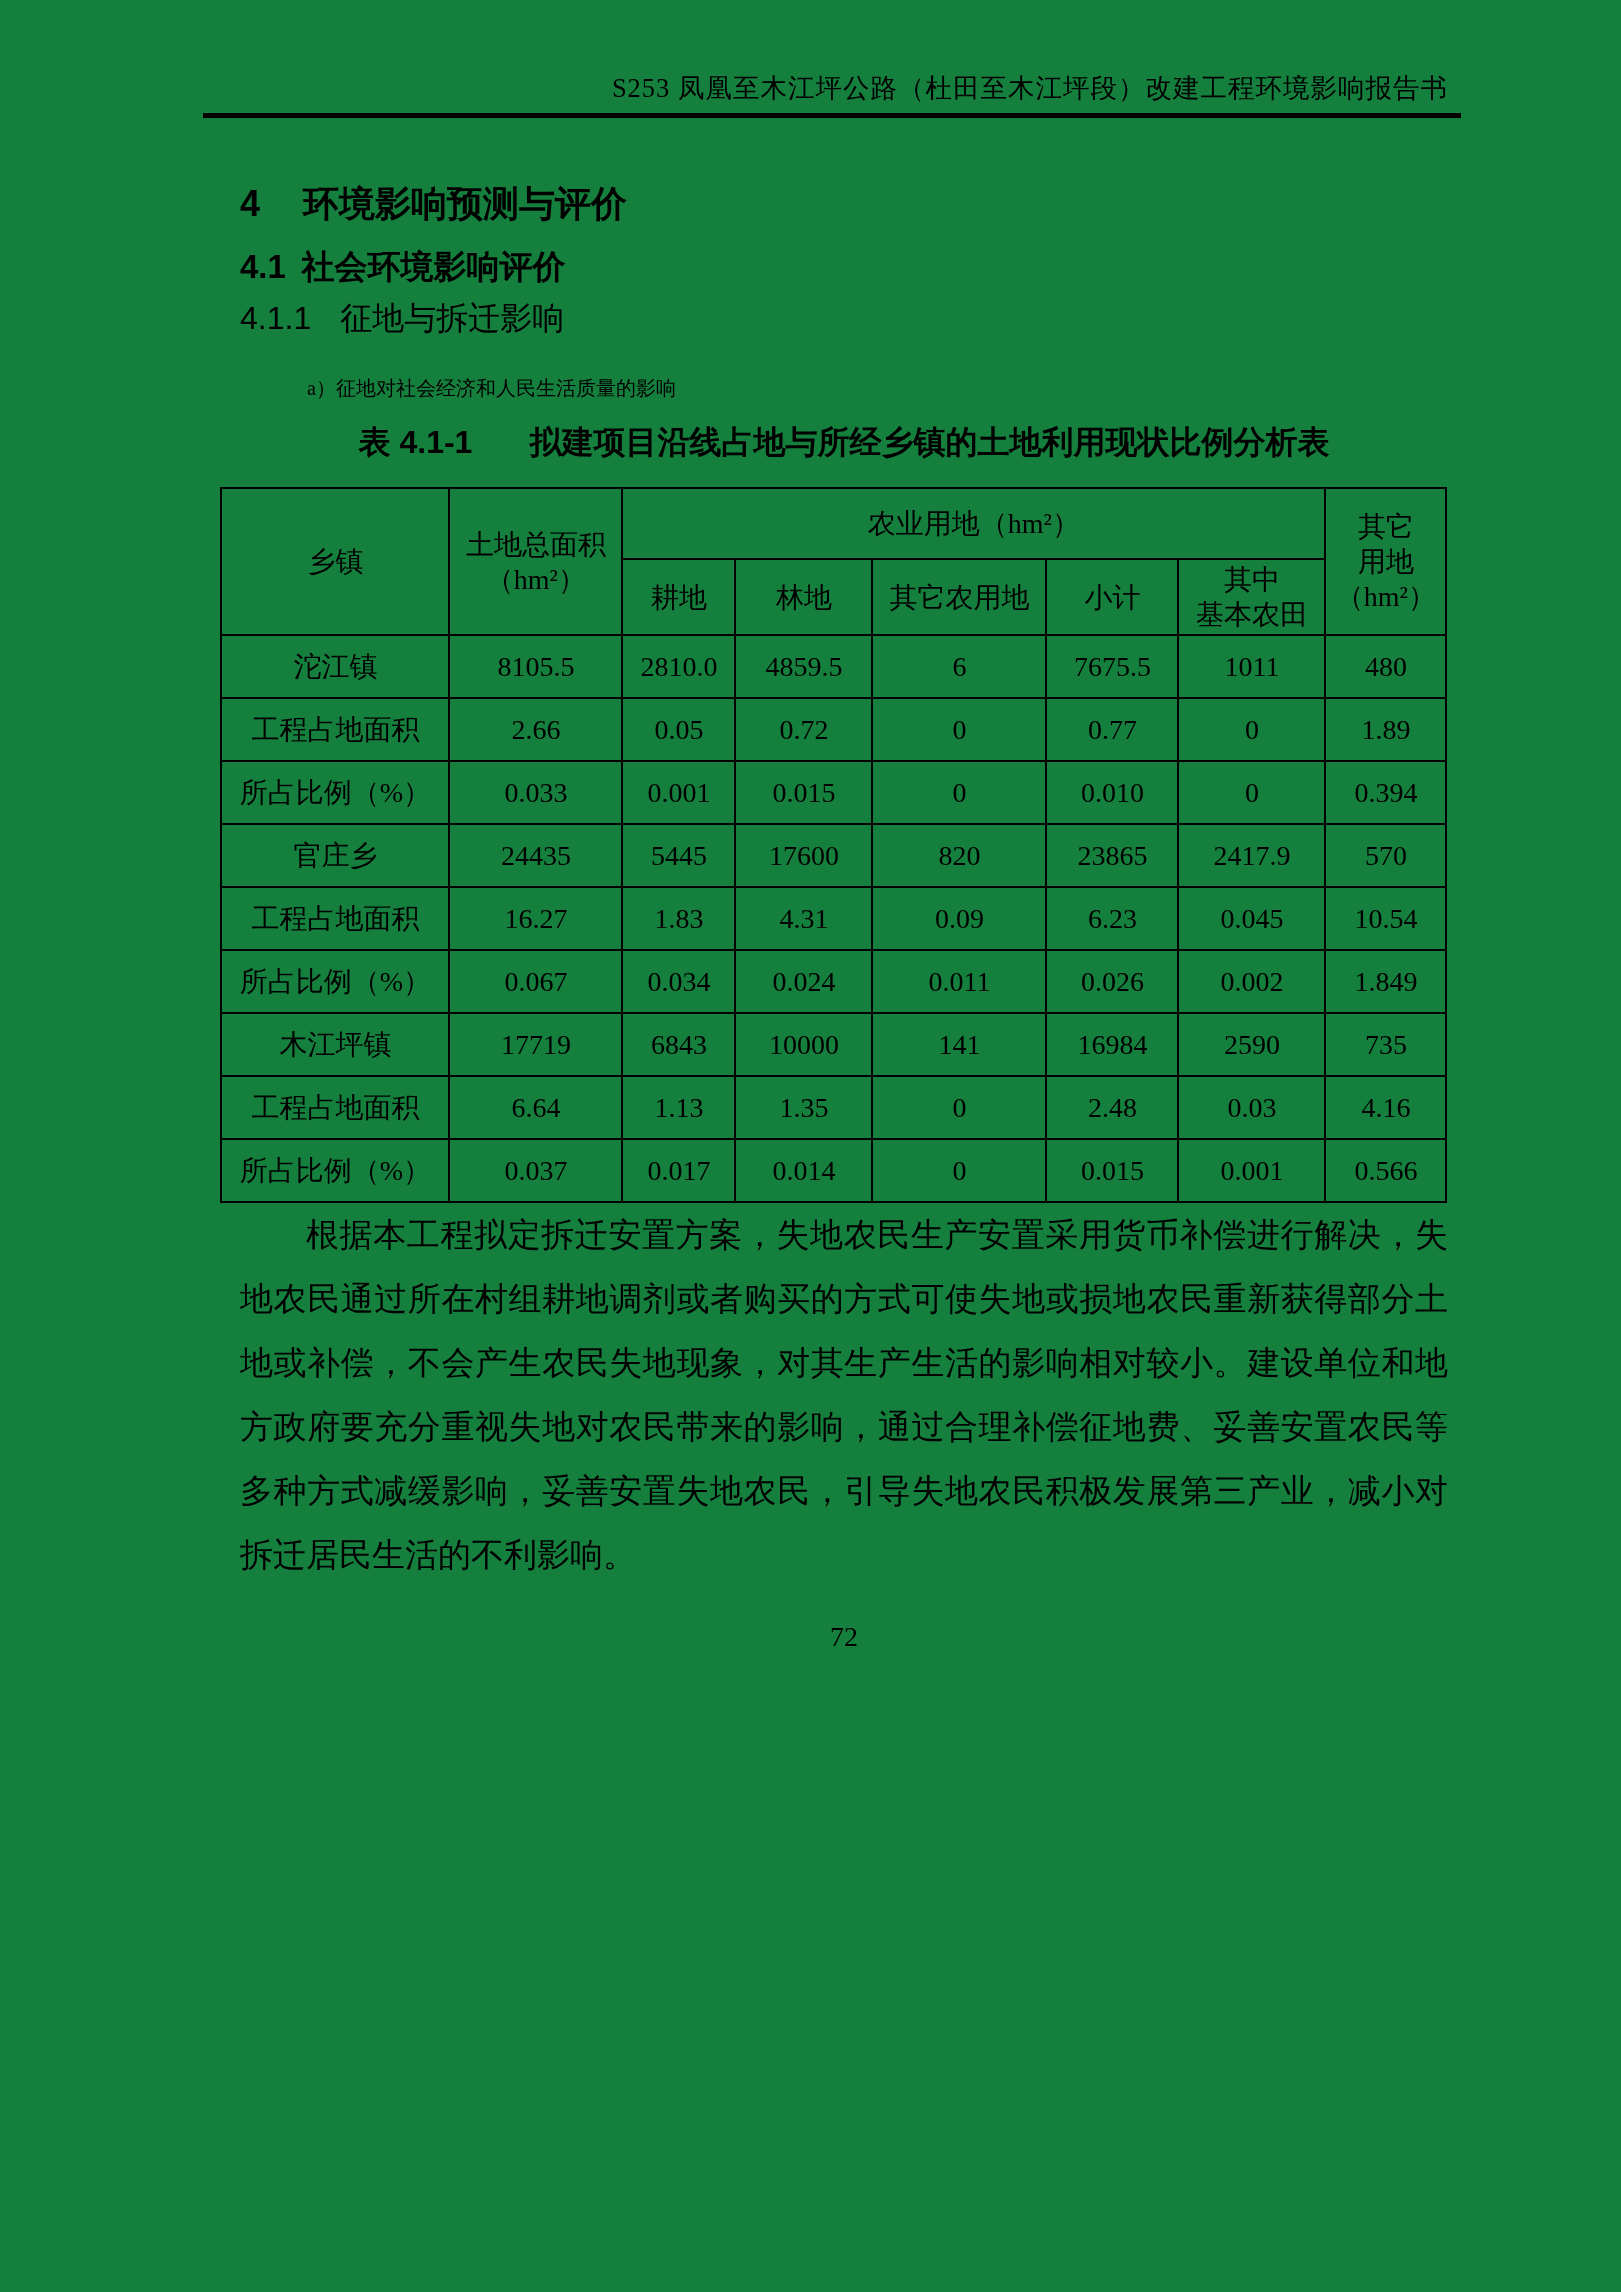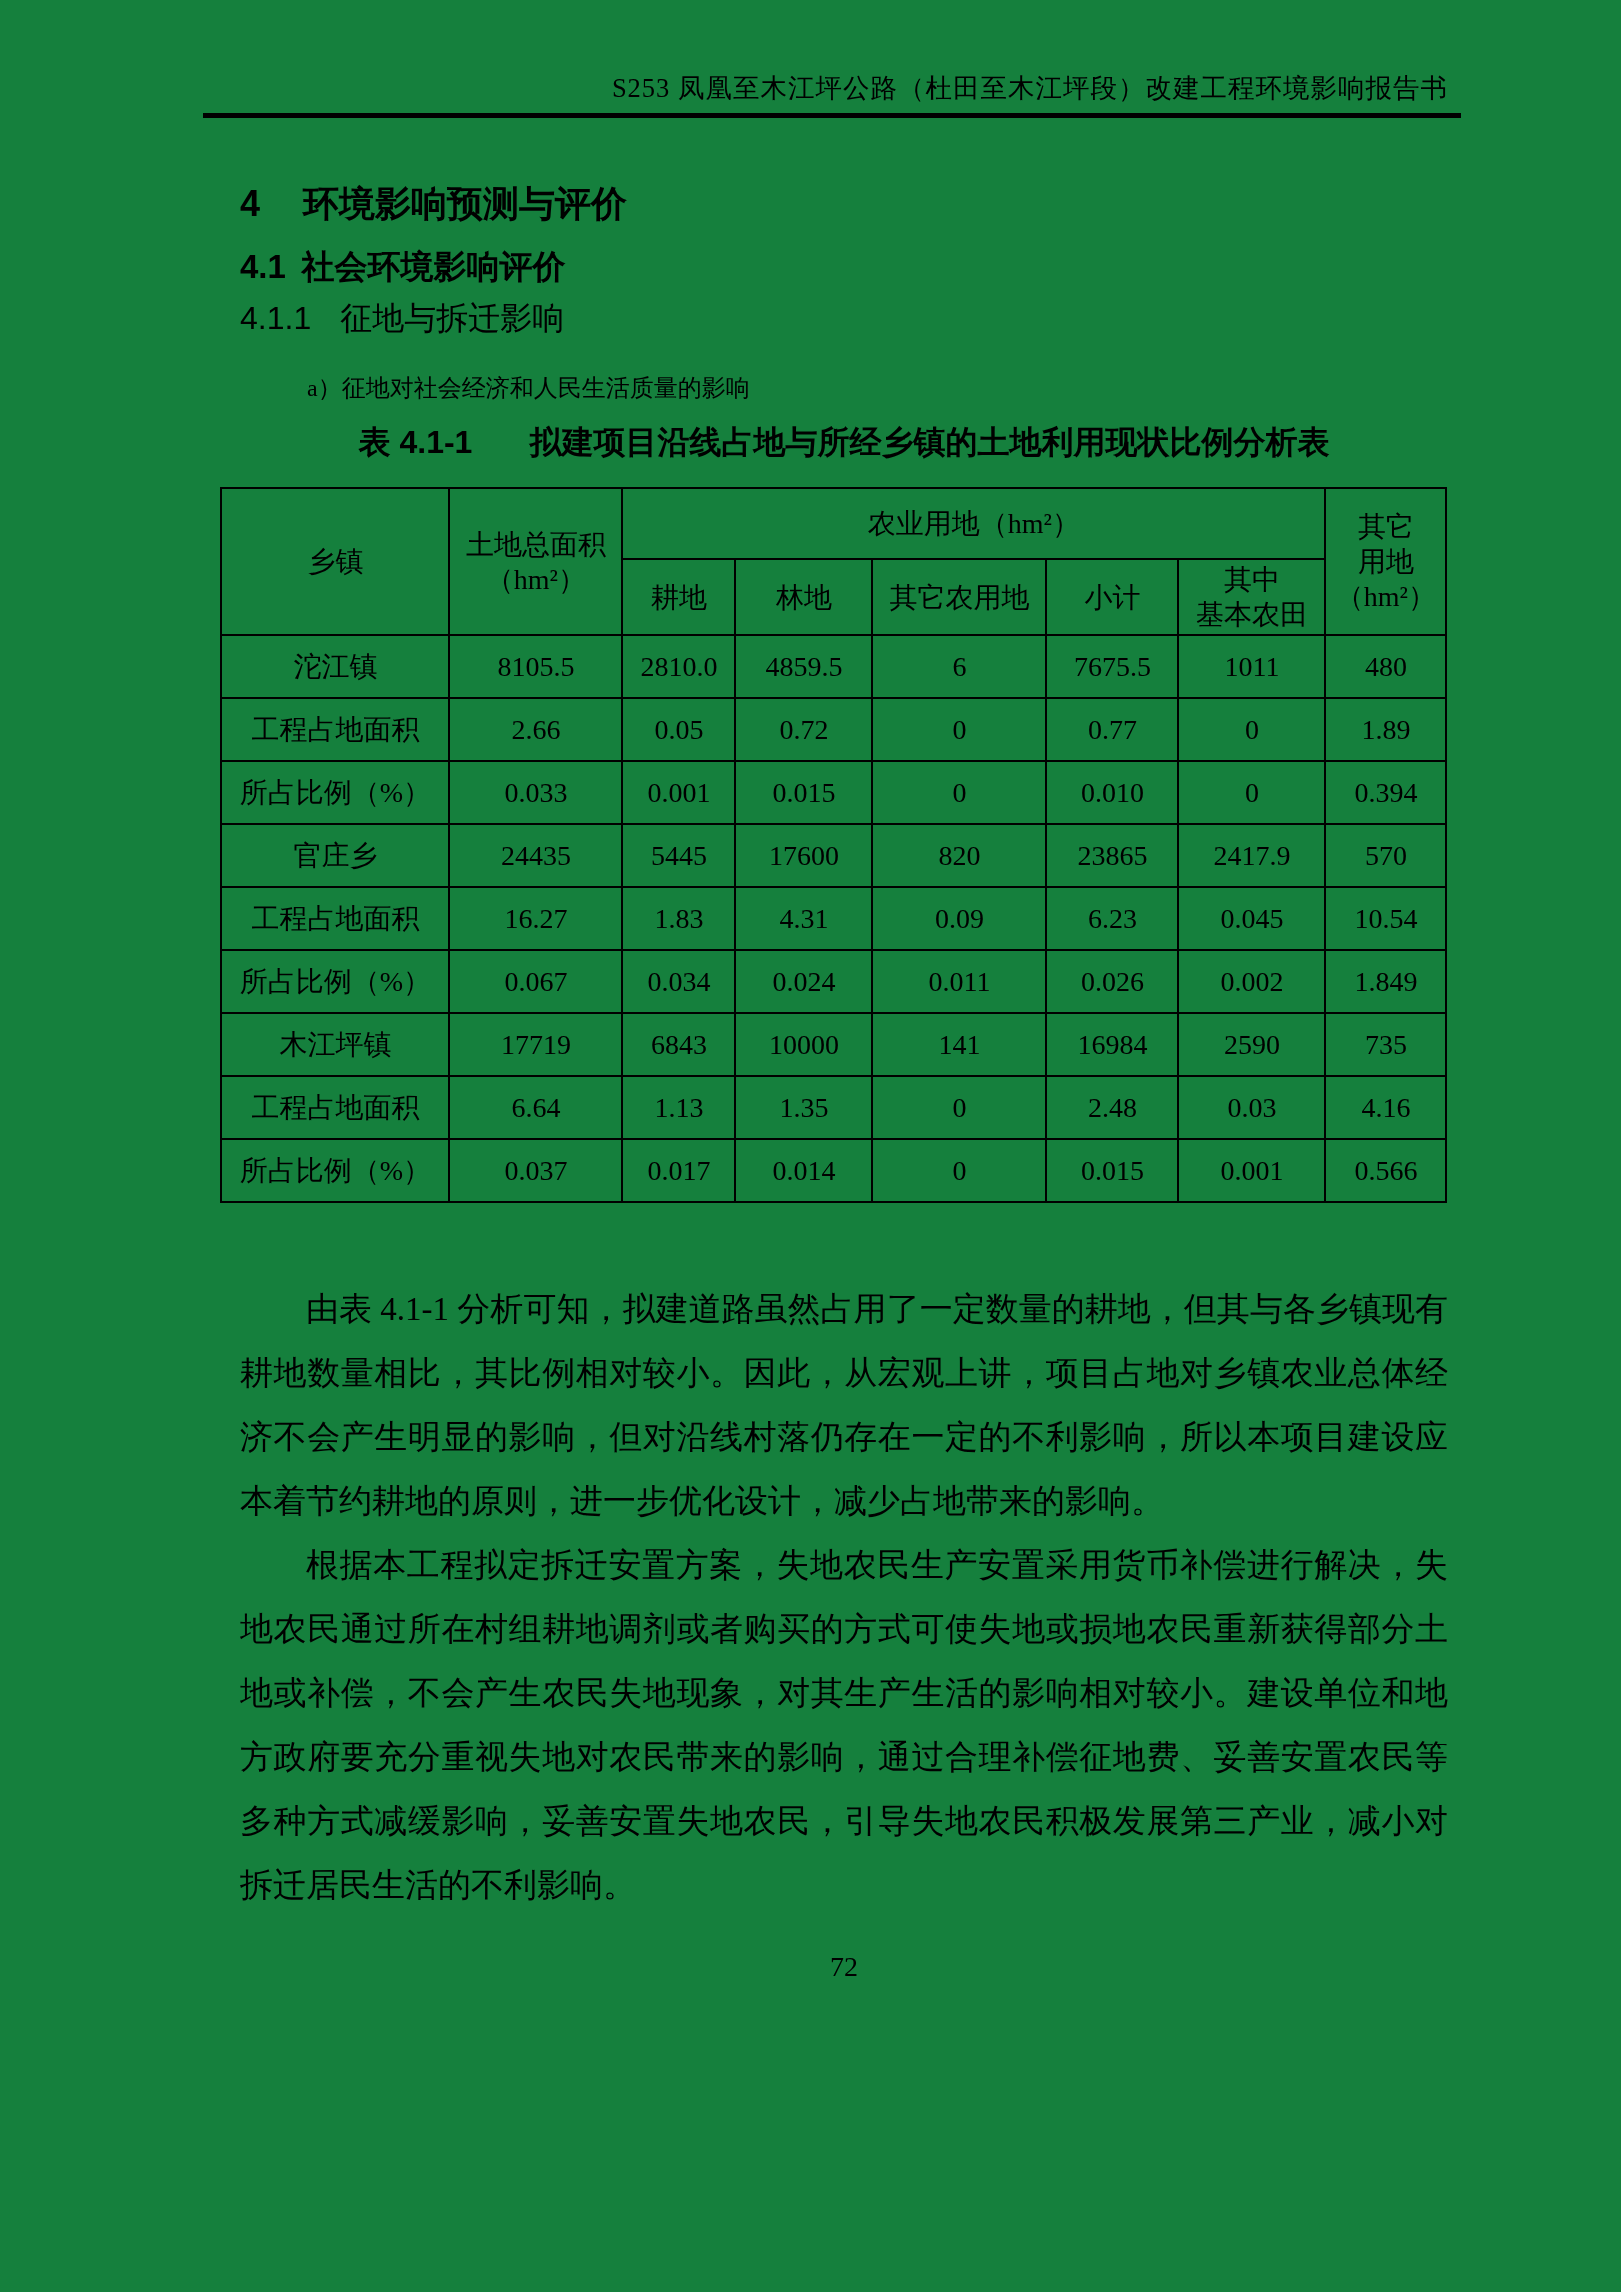--- a/index.html
+++ b/index.html
@@ -40,21 +40,21 @@
     display: flex;
     align-items: baseline;
     font-family: "Liberation Sans", "DejaVu Sans", sans-serif;
     font-weight: bold;
   }
   .heading-1 { margin-top: 63px; font-size: 36px; line-height: 45px; gap: 43px; }
   .heading-2 { margin-top: 19.6px; font-size: 33px; line-height: 43px; gap: 15.7px; }
   .heading-3 { margin-top: 9px; font-size: 32px; line-height: 43px; gap: 29px; font-weight: normal; }
   .item-line {
     margin-top: 23.5px;
-    font-size: 24px;
+    font-size: 20px;
     line-height: 49px;
     padding-left: 67px;
   }
 
   
   .para {
     margin: 0;
     font-size: 33px;
     line-height: 64px;
     text-align: justify;
@@ -258,20 +258,19 @@
           <td>0.017</td>
           <td>0.014</td>
           <td>0</td>
           <td>0.015</td>
           <td>0.001</td>
           <td>0.566</td>
         </tr>
       </tbody>
     </table>
 
-    <p class="para para-after-table">由表 4.1-1 分析可知，拟建道路虽然占用了一定数量的耕地，但其与各乡镇现有耕地数量相比，其比例相对较小。因此，从宏观上讲，项目占地对乡镇农业总体经济不会产生明显的影响，但对沿线村落仍存在一定的不利影响，所以本项目建设应本着节约耕地的原则，进一步优化设计，减少占地带来的影响。</p>
     <p class="para">根据本工程拟定拆迁安置方案，失地农民生产安置采用货币补偿进行解决，失地农民通过所在村组耕地调剂或者购买的方式可使失地或损地农民重新获得部分土地或补偿，不会产生农民失地现象，对其生产生活的影响相对较小。建设单位和地方政府要充分重视失地对农民带来的影响，通过合理补偿征地费、妥善安置农民等多种方式减缓影响，妥善安置失地农民，引导失地农民积极发展第三产业，减小对拆迁居民生活的不利影响。</p>
 
     <div class="page-number">72</div>
 
   </div>
 </div>
 
 
 </body></html>

